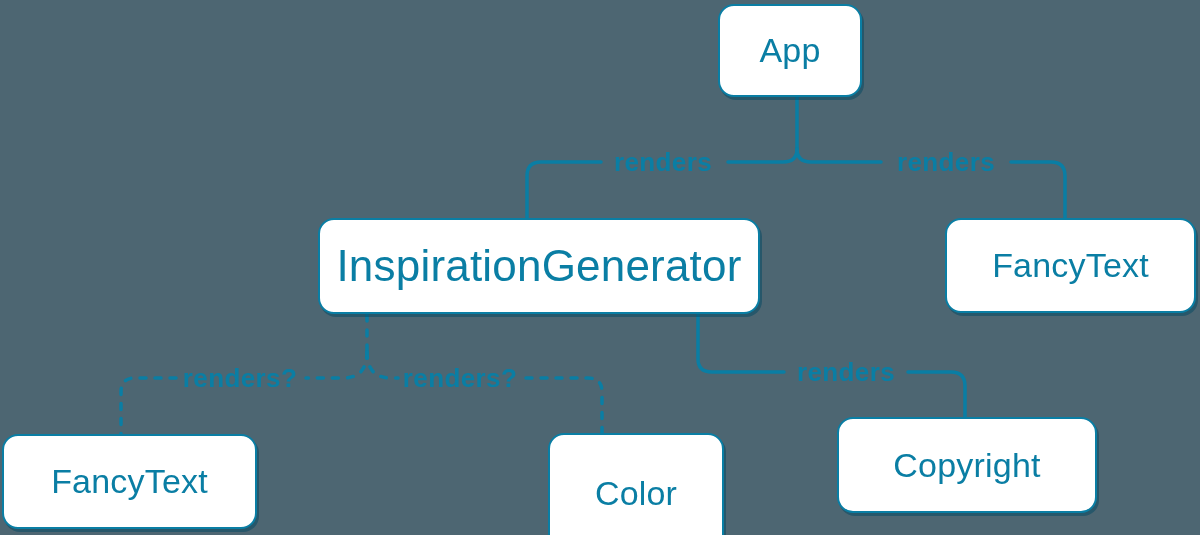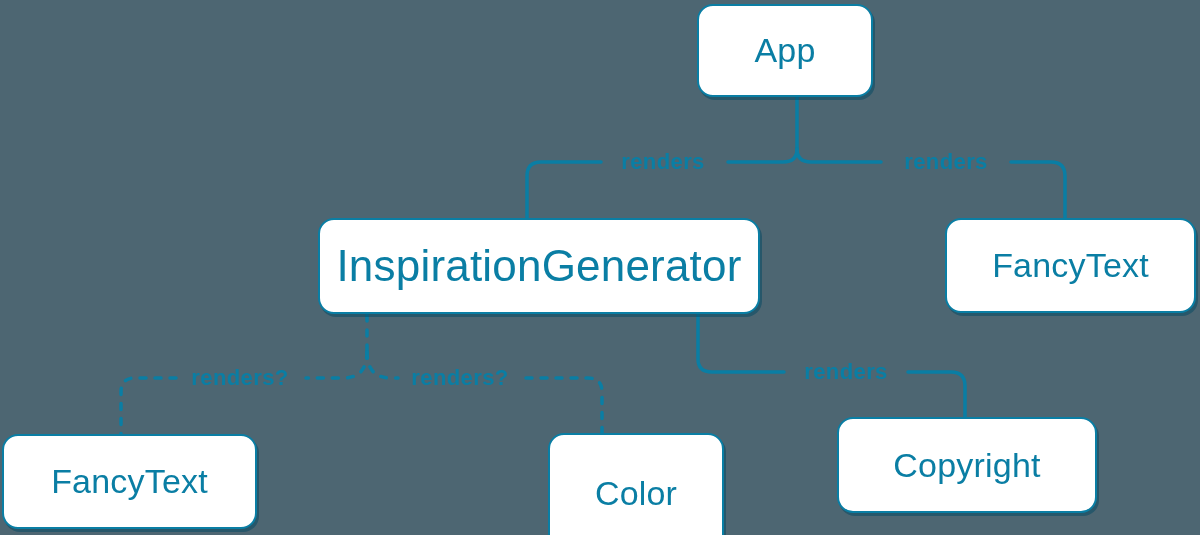--- a/index.html
+++ b/index.html
@@ -43,21 +43,21 @@
     justify-content: center;
     color: var(--accent);
     font-size: 34px;
     font-weight: 500;
     letter-spacing: 0.2px;
   }
   .edge-label {
     position: absolute;
     transform: translate(-50%, -50%);
     color: var(--accent);
-    font-size: 22px;
+    font-size: 26px;
     font-weight: 600;
     letter-spacing: 0.4px;
     white-space: nowrap;
   }
 </style>
 </head>
 <body>
 
 <div class="canvas">
 
@@ -85,21 +85,21 @@
       <path class="dashed" d="M526 378 H588 Q602 378 602 392 V433"></path>
     </g>
   </svg>
 
   <span class="edge-label" style="left:663px; top:162px;">renders</span>
   <span class="edge-label" style="left:946px; top:162px;">renders</span>
   <span class="edge-label" style="left:240px; top:378px;">renders?</span>
   <span class="edge-label" style="left:460px; top:378px;">renders?</span>
   <span class="edge-label" style="left:846px; top:372px;">renders</span>
 
-  <div class="node" style="left:697px; top:4px; width:176px; height:93px;">App</div>
+  <div class="node" style="left:718px; top:4px; width:144px; height:93px;">App</div>
 
   <div class="node" style="left:318px; top:218px; width:442px; height:96px; font-size:44px;">InspirationGenerator</div>
 
   <div class="node" style="left:945px; top:218px; width:251px; height:95px;">FancyText</div>
 
   <div class="node" style="left:2px; top:434px; width:255px; height:95px;">FancyText</div>
 
   <div class="node" style="left:512px; top:433px; width:176px; height:121px;margin-left:36px;">Color</div>
 
   <div class="node" style="left:837px; top:417px; width:260px; height:96px;">Copyright</div>

